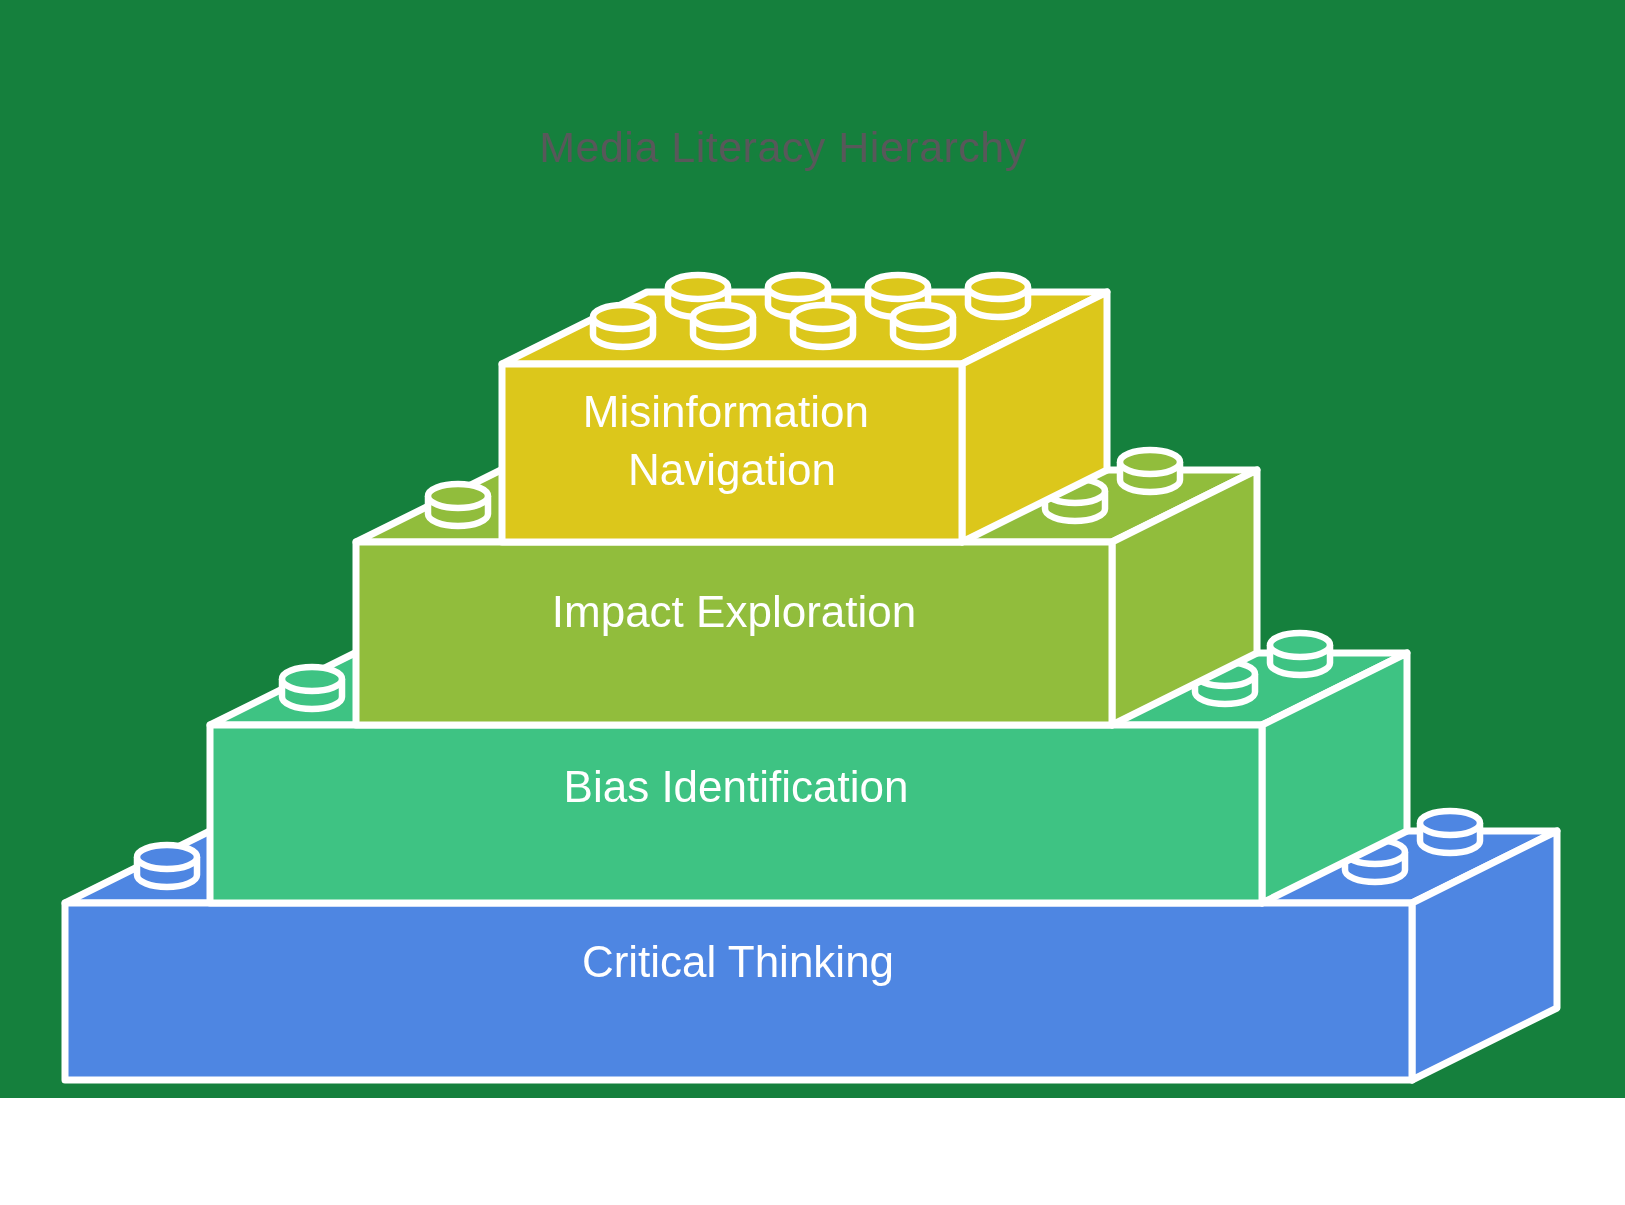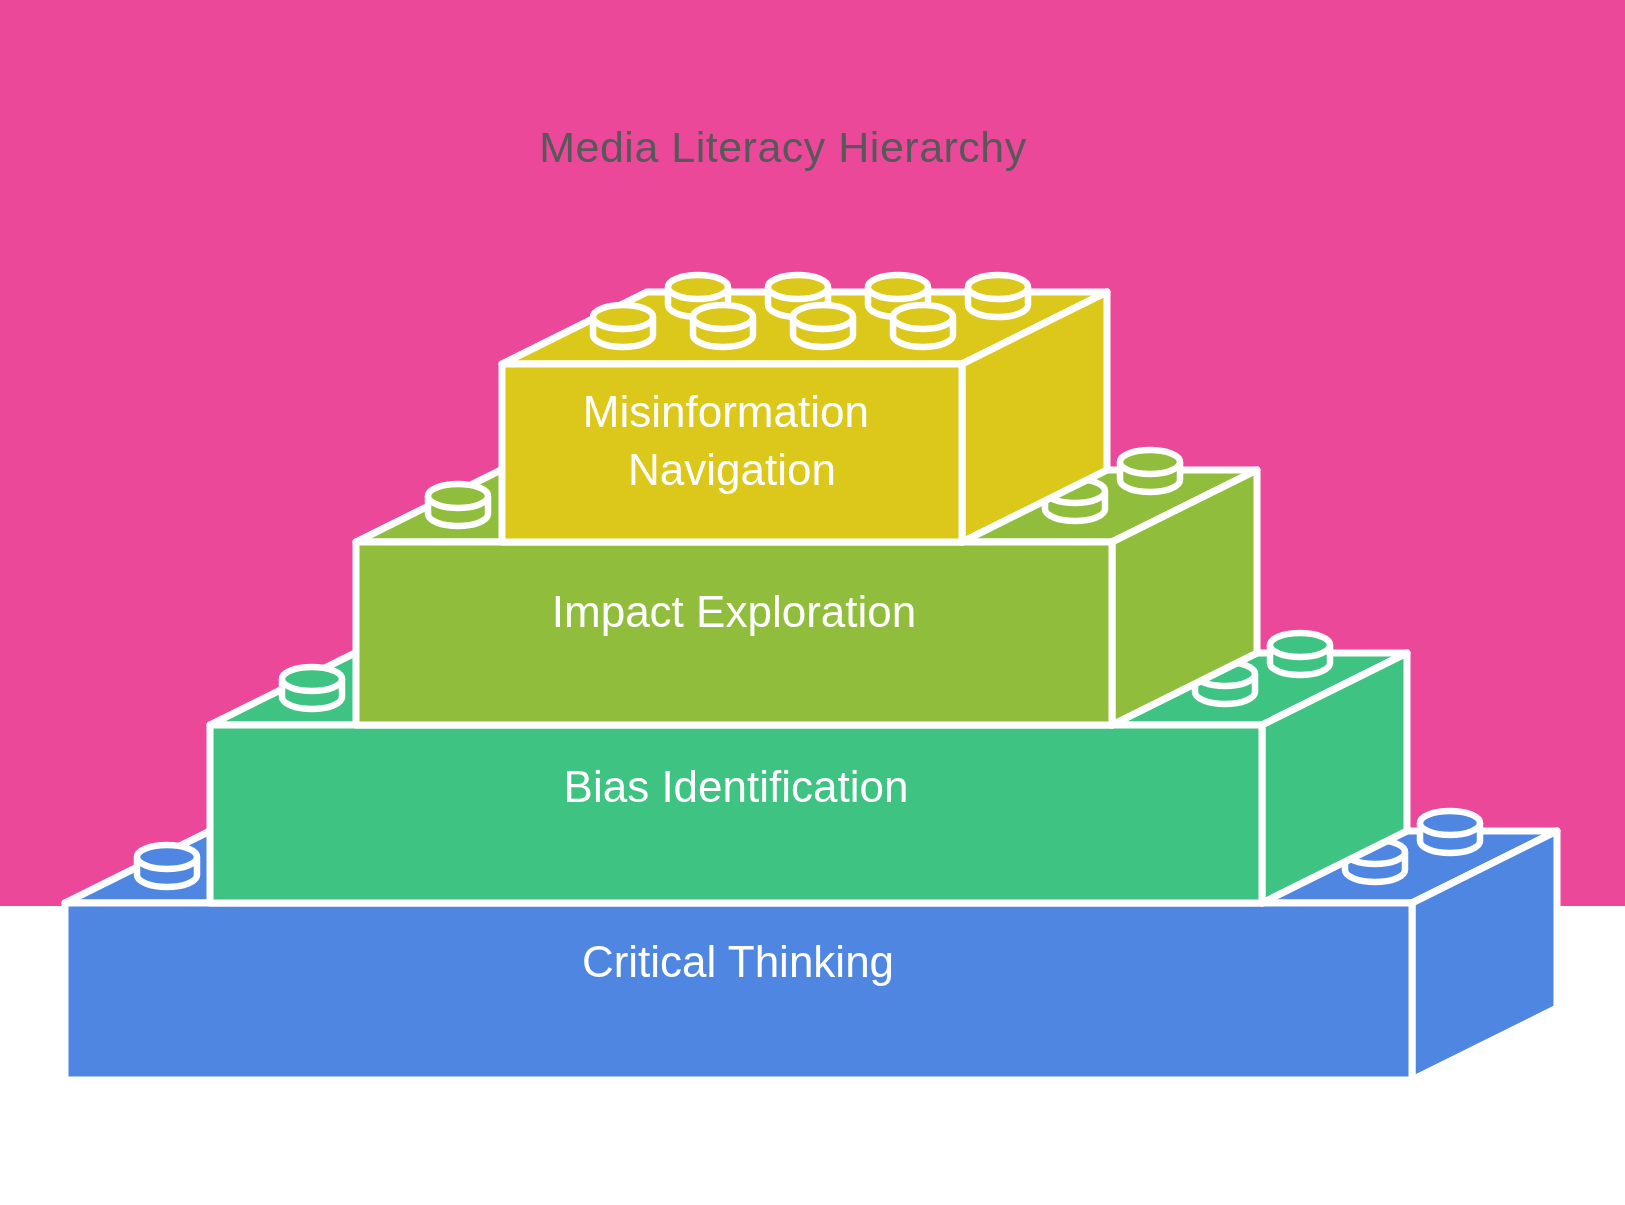--- a/index.html
+++ b/index.html
@@ -6,22 +6,22 @@
     margin: 0;
     padding: 0;
     background: #ffffff;
     width: 1625px;
     height: 1205px;
     overflow: hidden;
   }
   .stage {
     position: relative;
     width: 1625px;
-    height: 906px;
-    background: #ec4899;
+    height: 1098px;
+    background: #15803d;
   }
   svg text {
     font-family: "Liberation Sans", sans-serif;
   }
   .diagram-title-text {
     font-size: 43px;
     font-weight: 400;
     letter-spacing: 0.5px;
   }
   .brick-label-text {

